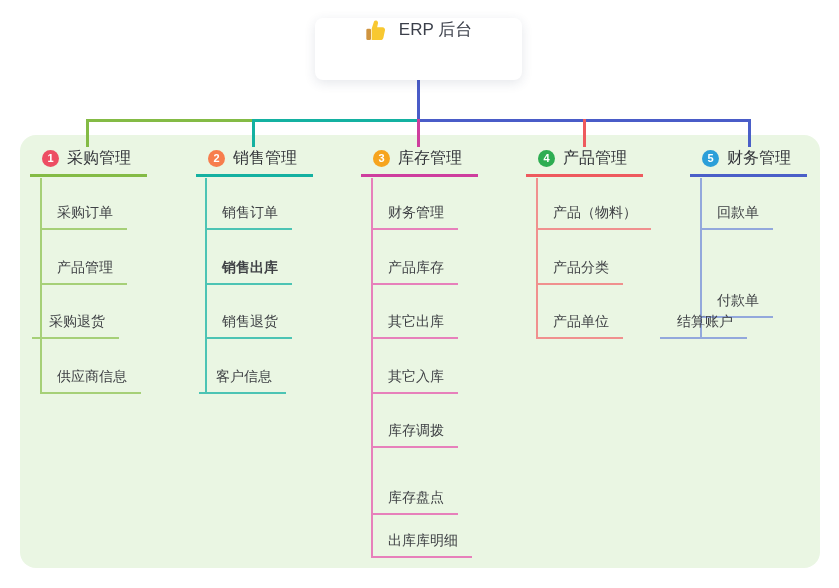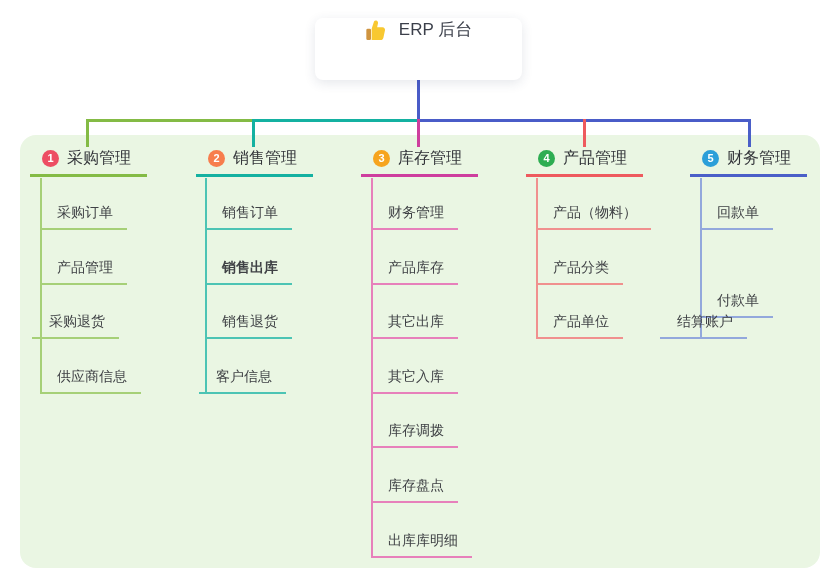--- a/index.html
+++ b/index.html
@@ -112,21 +112,21 @@
 <div class="child b2" style="left:205px;top:200px;">销售订单</div>
 <div class="child b2" style="left:205px;top:255px;font-weight:bold;">销售出库</div>
 <div class="child b2" style="left:205px;top:309px;text-align:center;">销售退货</div>
 <div class="child b2" style="left:199px;top:364px;text-align:right;">客户信息</div>
 
 <div class="child b3" style="left:371px;top:200px;">财务管理</div>
 <div class="child b3" style="left:371px;top:255px;">产品库存</div>
 <div class="child b3" style="left:371px;top:309px;">其它出库</div>
 <div class="child b3" style="left:371px;top:364px;">其它入库</div>
 <div class="child b3" style="left:371px;top:418px;">库存调拨</div>
-<div class="child b3" style="left:371px;top:473px;">库存盘点</div>
+<div class="child b3" style="left:371px;top:485px;">库存盘点</div>
 <div class="child b3" style="left:371px;top:528px;">出库库明细</div>
 
 <div class="child b4" style="left:536px;top:200px;">产品（物料）</div>
 <div class="child b4" style="left:536px;top:255px;">产品分类</div>
 <div class="child b4" style="left:536px;top:309px;">产品单位</div>
 
 <div class="child b5" style="left:700px;top:200px;">回款单</div>
 <div class="child b5" style="left:700px;top:255px;margin-top:33px;">付款单</div>
 <div class="child b5" style="left:660px;top:309px;">结算账户</div>
 

